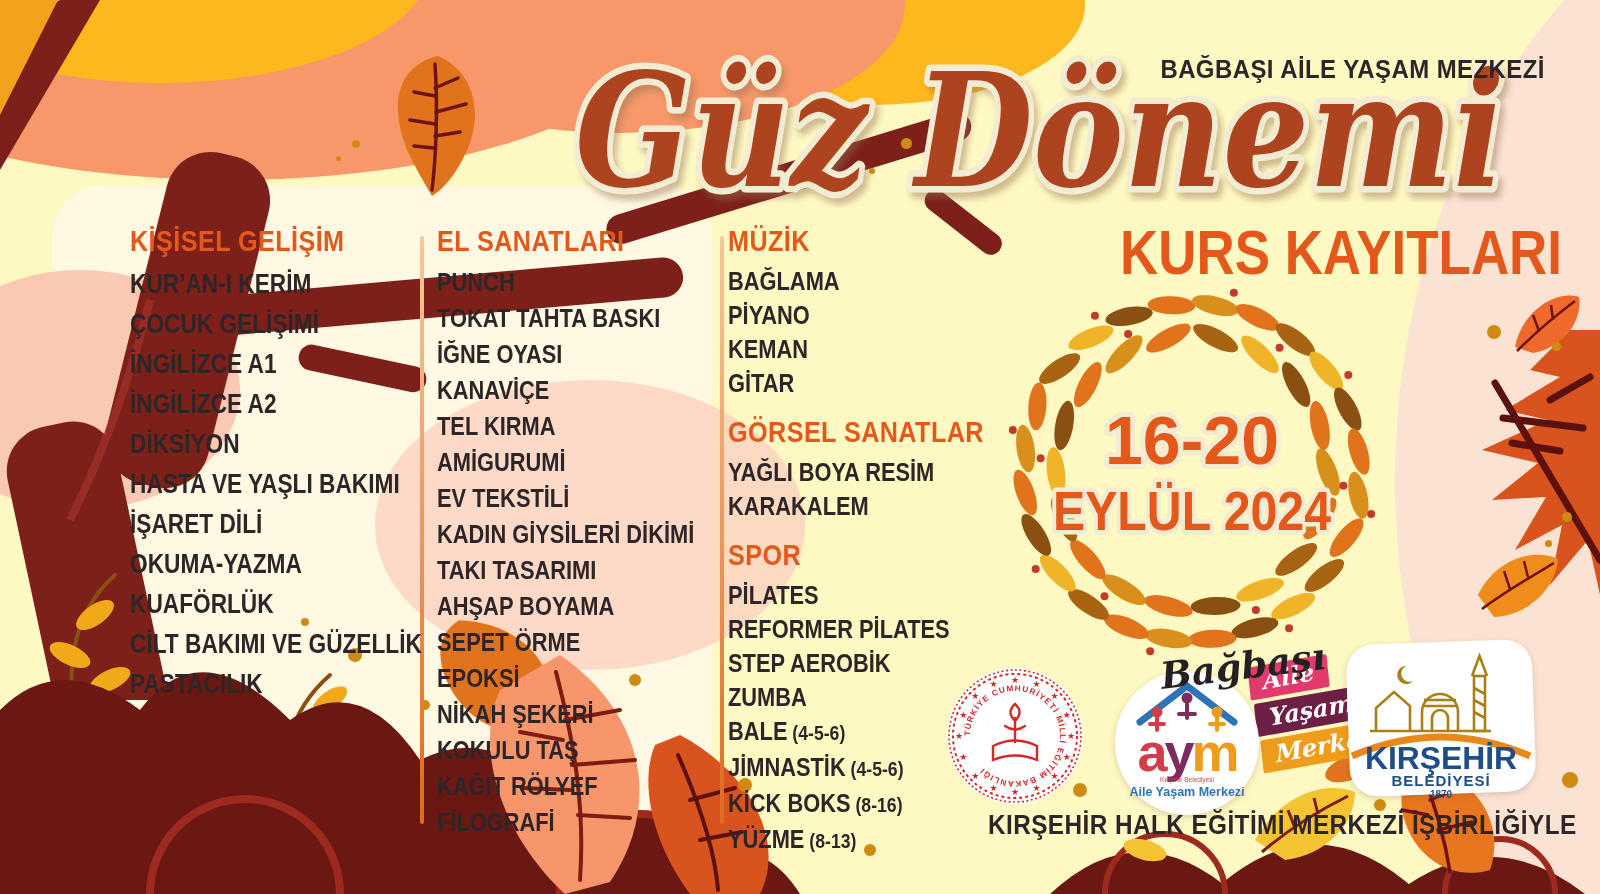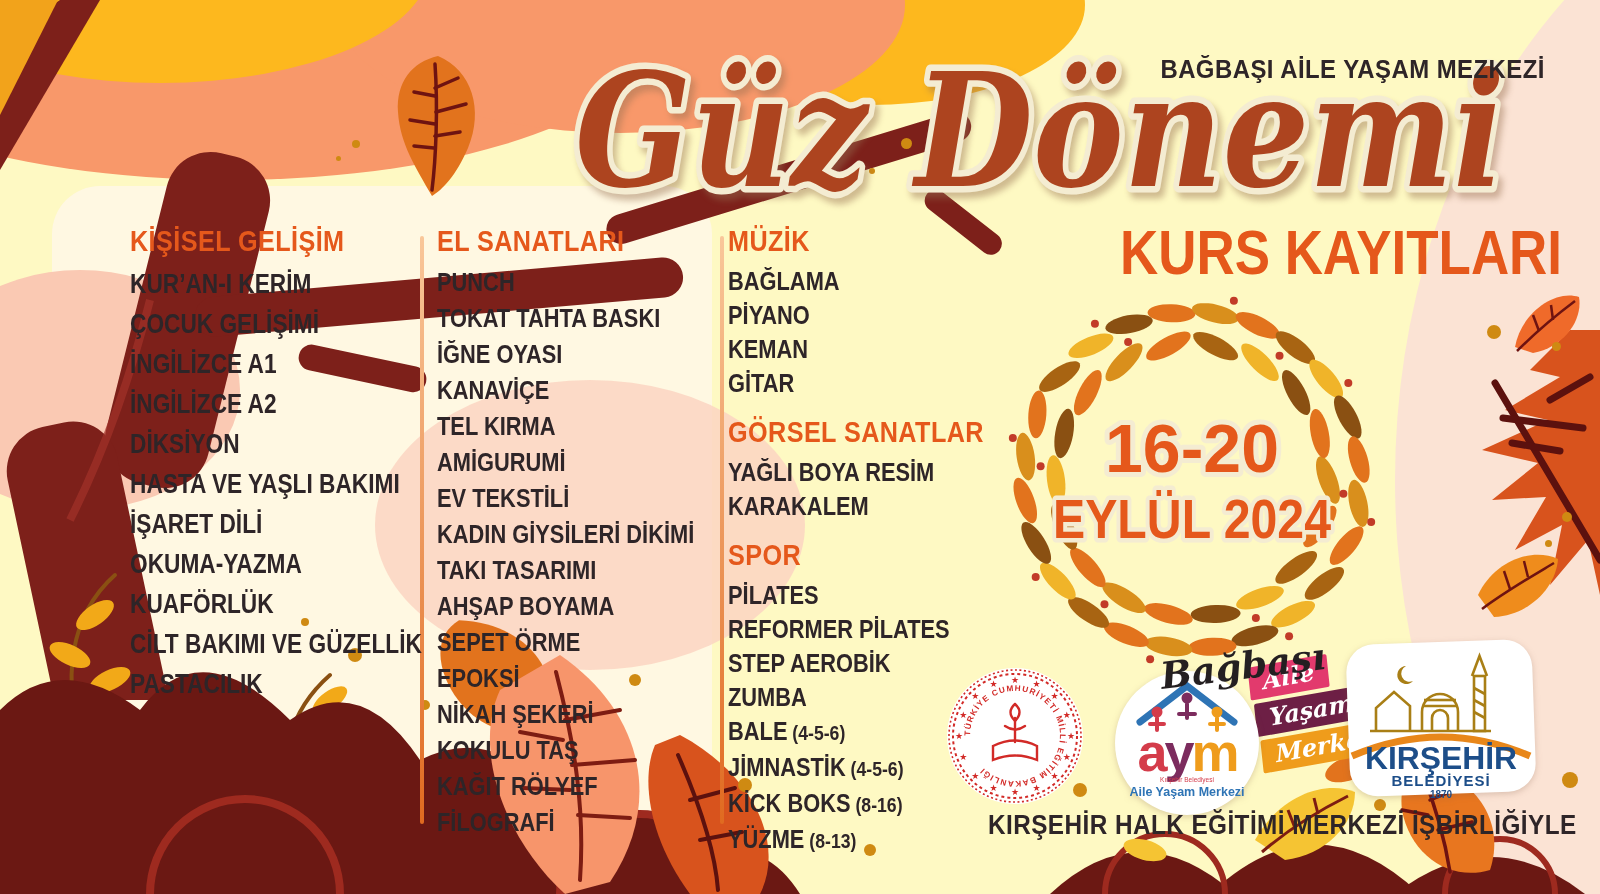--- a/index.html
+++ b/index.html
@@ -25,21 +25,21 @@
   .title-svg text{font-family:"DejaVu Serif",serif;font-style:italic;font-weight:bold;
     fill:var(--title);stroke:var(--cream);stroke-width:13px;stroke-linejoin:round;paint-order:stroke;}
   .subtitle{position:absolute;left:1130px;top:54px;width:380px;text-align:right;z-index:6;
     font-size:26px;font-weight:800;color:var(--ink);letter-spacing:.5px;
     transform:scaleX(.92);transform-origin:right top;white-space:nowrap;}
   .kurs{position:absolute;left:1080px;top:216px;width:500px;text-align:center;z-index:6;
     font-size:63px;font-weight:900;color:var(--accent);white-space:nowrap;
     transform:scaleX(.84);transform-origin:center top;}
 
   
-  .wreath{position:absolute;left:992px;top:280px;width:400px;height:400px;z-index:5;}
+  .wreath{position:absolute;left:992px;top:272px;width:400px;height:400px;z-index:5;}
   .wreath text{font-family:"Liberation Sans",sans-serif;font-weight:800;
     fill:var(--accent);stroke:var(--cream);stroke-linejoin:round;paint-order:stroke;}
 
   
   .col{position:absolute;top:222px;z-index:6;}
   .condensed{transform:scaleX(.84);transform-origin:left top;}
   .col-0{left:130px;width:400px}
   .col-1{left:437px;width:400px}
   .col-2{left:728px;width:360px}
   .section-heading{font-size:30px;font-weight:800;color:var(--accent);line-height:38px;

